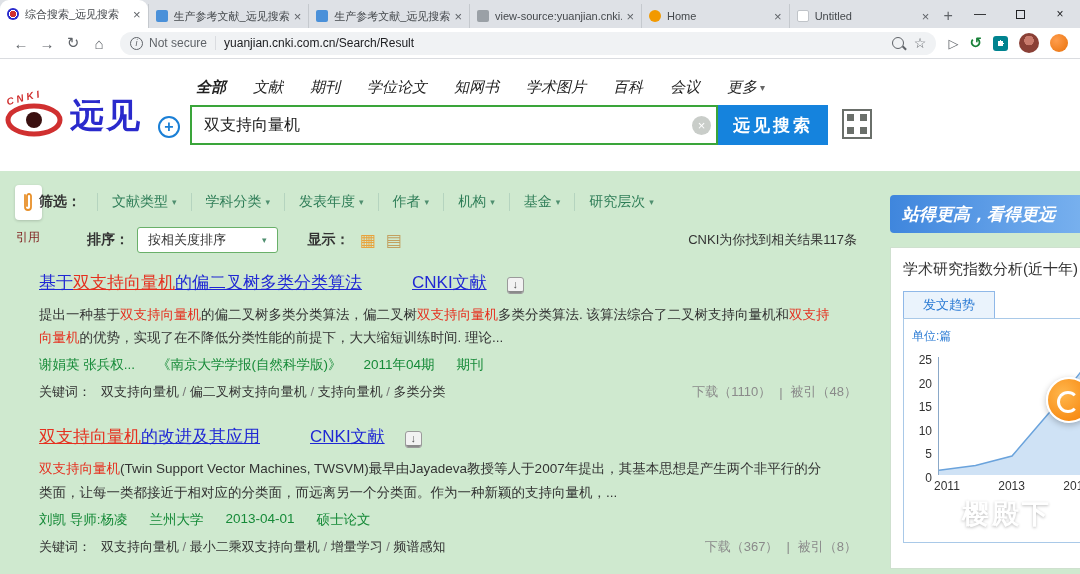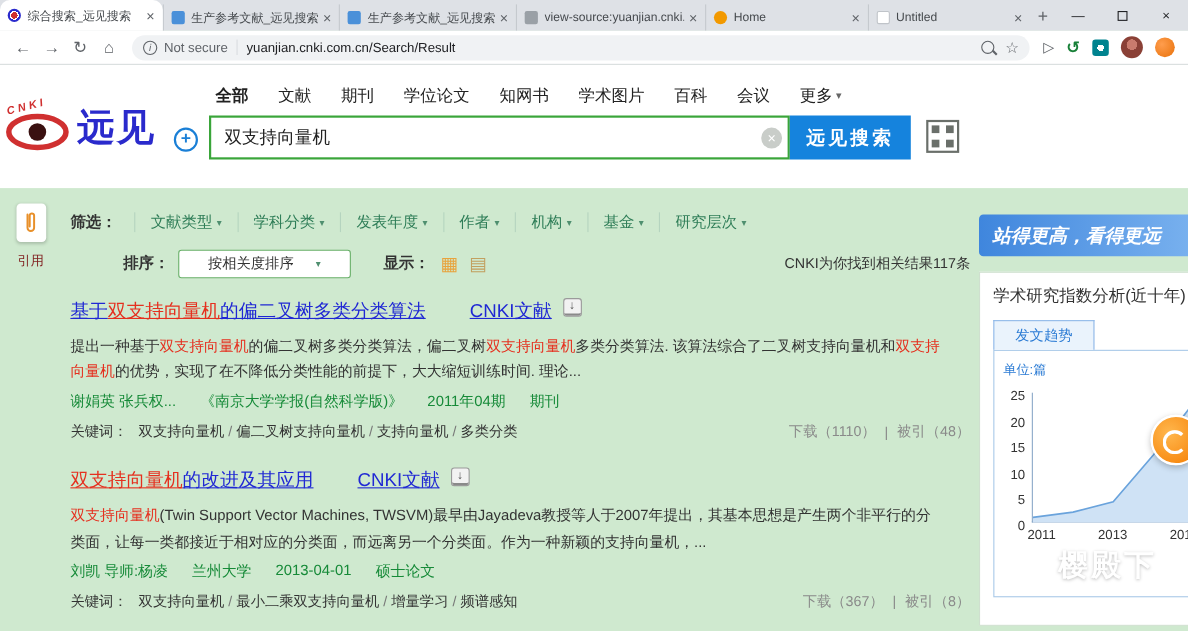--- a/index.html
+++ b/index.html
@@ -57,21 +57,21 @@
 
   .logo{position:absolute;top:34px;left:4px;display:flex;align-items:center;cursor:pointer;}
   .eye-wrap{position:relative;width:62px;height:44px;}
   .brand-arc{position:absolute;top:-2px;left:2px;font-size:10px;font-weight:bold;color:#d03030;
     transform:rotate(-14deg);letter-spacing:3px;font-style:italic;}
   .logo-text{font-size:34px;font-weight:bold;color:#2a2acc;margin-left:4px;letter-spacing:2px;}
   .plus-ic{position:absolute;top:57px;left:158px;width:22px;height:22px;border-radius:50%;
     border:2px solid #1a7fd6;color:#1a7fd6;font-size:16px;line-height:18px;text-align:center;font-weight:bold;}
 
   .site-nav{position:absolute;top:19px;left:196px;display:flex;gap:27px;font-size:15px;color:#222;}
-  .site-nav .nav-item{cursor:pointer;display:flex;align-items:center;gap:3px;}
+  .site-nav .nav-item{cursor:pointer;display:flex;align-items:center;gap:3px;font-style:italic;}
   .site-nav .nav-item.active{font-weight:bold;}
   .nav-caret{font-size:10px;color:#666;}
 
   .search-input{position:absolute;top:46px;left:190px;width:528px;height:40px;border:2px solid #3aa53a;
     font-size:16px;padding:0 40px 0 12px;color:#222;outline:none;
     font-family:"Liberation Sans","DejaVu Sans",sans-serif;}
   .clear-ic{position:absolute;top:57px;left:692px;width:19px;height:19px;border-radius:50%;
     background:#c9cdc9;color:#fff;font-size:13px;line-height:19px;text-align:center;cursor:pointer;}
   .search-btn{position:absolute;top:46px;left:718px;width:110px;height:40px;background:#1583dd;
     color:#fff;font-size:17px;font-weight:bold;letter-spacing:3px;display:flex;align-items:center;
@@ -80,40 +80,40 @@
   .qr::before{content:"";position:absolute;top:3px;left:3px;width:7px;height:7px;background:#6a6f6a;
     box-shadow:13px 0 0 #6a6f6a,0 13px 0 #6a6f6a,13px 13px 0 #6a6f6a;}
 
   
   .rail{position:absolute;left:6px;top:126px;width:44px;text-align:center;}
   .clip-card{width:27px;height:35px;background:#fff;border-radius:4px;margin:0 auto;
     box-shadow:0 1px 3px rgba(0,0,0,.18);display:flex;align-items:center;justify-content:center;cursor:pointer;}
   .cite-label{margin-top:9px;font-size:12px;color:#7f1d1d;}
 
   
-  .main{position:absolute;left:64px;top:134px;width:818px;}
+  .main{position:absolute;left:39px;top:134px;width:818px;}
   .filter-row{display:flex;align-items:center;font-size:14px;color:#2e7d57;}
   .filter-label{color:#333;font-weight:bold;margin-right:16px;}
   .filter-item{display:flex;align-items:center;gap:4px;cursor:pointer;padding:0 14px;
     border-left:1px solid #b5d4bf;}
   .filter-item:first-of-type{border-left:none;padding-left:0;}
   .caret{font-size:9px;color:#4f8f6f;}
   .sort-row{margin-top:16px;display:flex;align-items:center;font-size:13px;color:#333;}
   .sort-label,.display-label{font-weight:bold;font-size:14px;margin-left:48px;}
   .sort-select{margin-left:8px;border:1px solid #69b069;background:#fff;border-radius:3px;height:26px;
-    display:flex;align-items:center;padding:0 26px;gap:20px;cursor:pointer;}
+    display:flex;align-items:center;padding:0 10px;gap:36px;cursor:pointer;}
   .display-label{margin-left:30px;}
   .view-ic{font-size:17px;margin-left:10px;cursor:pointer;}
   .view-grid{color:#e8a33d;}
   .view-list{color:#c2a060;}
   .result-count{margin-left:auto;font-size:13px;color:#333;}
 
   .result{margin-top:18px;}
   .result:last-child{margin-top:24px;}
-  .result-title-row{display:flex;align-items:flex-start;gap:10px;}
+  .result-title-row{display:flex;align-items:flex-end;gap:20px;}
   .result-title{font-size:17px;color:#2028d4;cursor:pointer;}
   .result-title span{text-decoration:underline;}
   .hl{color:#e5301f;}
   .title-tag{margin-left:30px;font-size:17px;color:#2028d4;text-decoration:underline;cursor:pointer;}
   .dl-ic{width:17px;height:17px;border:1px solid #9a9a9a;border-radius:3px;background:#f2f2f2;
     color:#555;font-size:11px;line-height:13px;text-align:center;box-shadow:inset 0 -3px 0 -1px #8a8a8a;cursor:pointer;}
   .result-abstract{margin-top:9px;font-size:13.5px;line-height:1.72;color:#333;width:792px;}
   .result-meta{margin-top:7px;font-size:13.5px;color:#168a38;display:flex;gap:22px;}
   .result-meta .clickable{cursor:pointer;}
   .kw-row{margin-top:9px;display:flex;align-items:center;font-size:13px;color:#333;}

